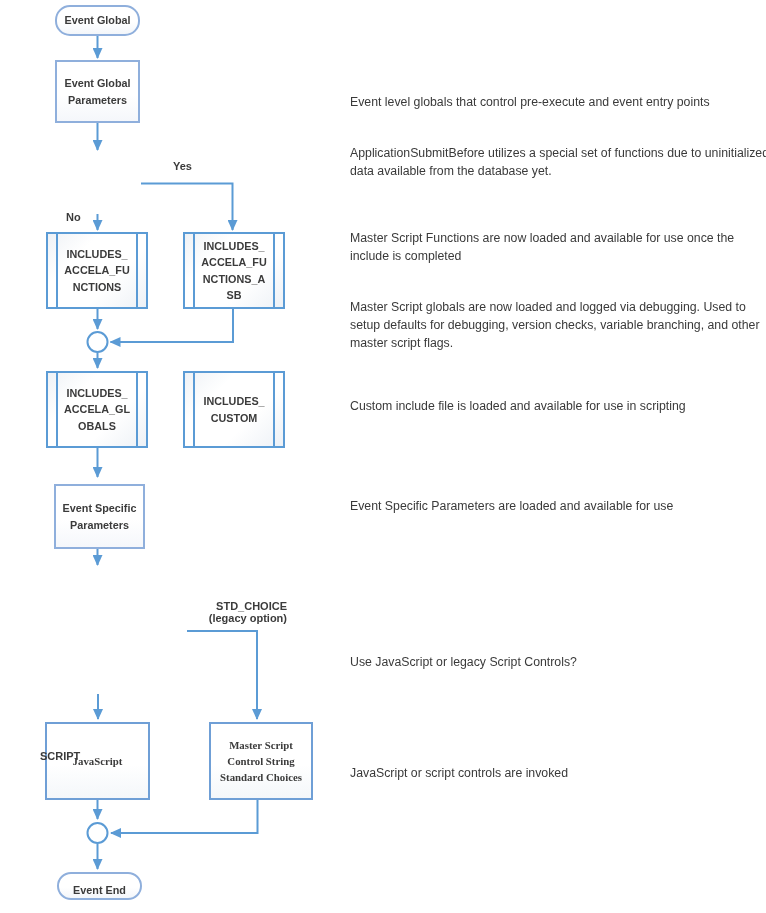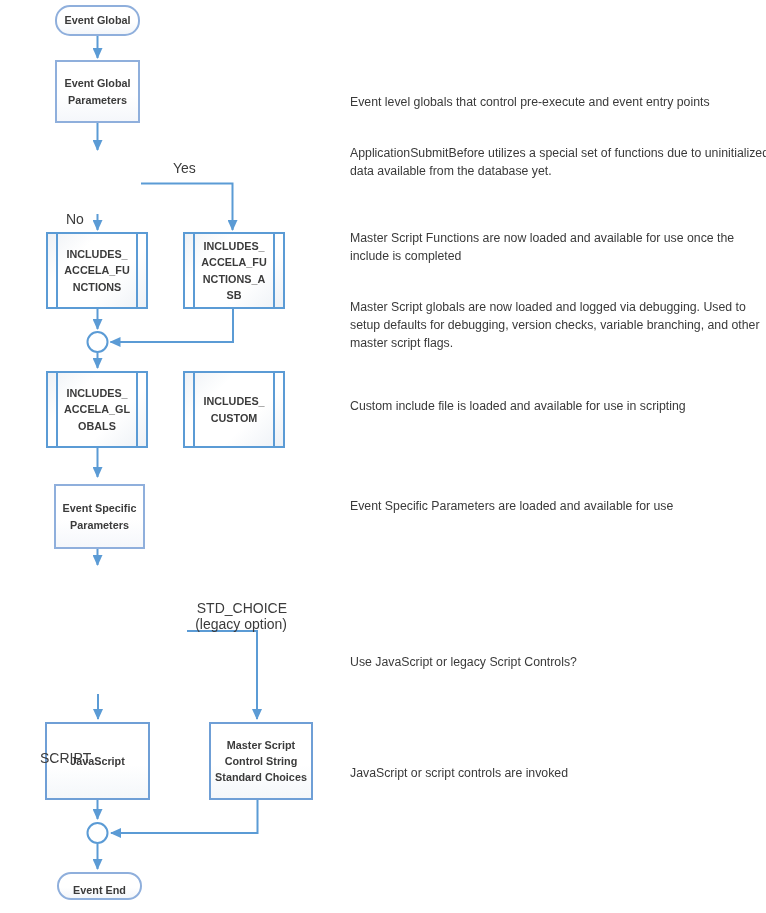--- a/index.html
+++ b/index.html
@@ -38,30 +38,31 @@
     background:linear-gradient(135deg,#eff2f6 0%,#ffffff 30%,#ffffff 65%,#edf1f6 100%);
   }
   .predef::before,.predef::after{
     content:"";position:absolute;top:0;bottom:0;width:2px;background:var(--border-strong);
   }
   .predef::before{left:8px;}
   .predef::after{right:8px;}
   .procbox{
     border:2px solid #6F9FD6;
     background:linear-gradient(to bottom,#ffffff 55%,#f4f7fa);
+    font-family:Liberation Serif, serif;
   }
   .diamond-wrap{position:absolute;z-index:2;}
   .diamond-wrap svg{position:absolute;left:0;top:0;overflow:visible;}
   .diamond-wrap .shape-label{
     position:absolute;left:0;top:0;width:100%;height:100%;
     display:flex;align-items:center;justify-content:center;
   }
   .diamond-shape{fill:#fff;stroke:var(--border-light);stroke-width:2;}
 
-  .edge-label{position:absolute;z-index:4;font-size:14px;font-weight:normal;color:var(--ink);white-space:pre-line;}
+  .edge-label{position:absolute;z-index:4;font-size:11px;font-weight:bold;color:var(--ink);white-space:pre-line;}
   .edge-label.center{text-align:center;}
 
   .annotation{
     position:absolute;left:350px;width:422px;z-index:2;
     font-size:12.3px;line-height:1.46;color:#3A3A3A;
   }
 </style>
 </head>
 <body>
 

